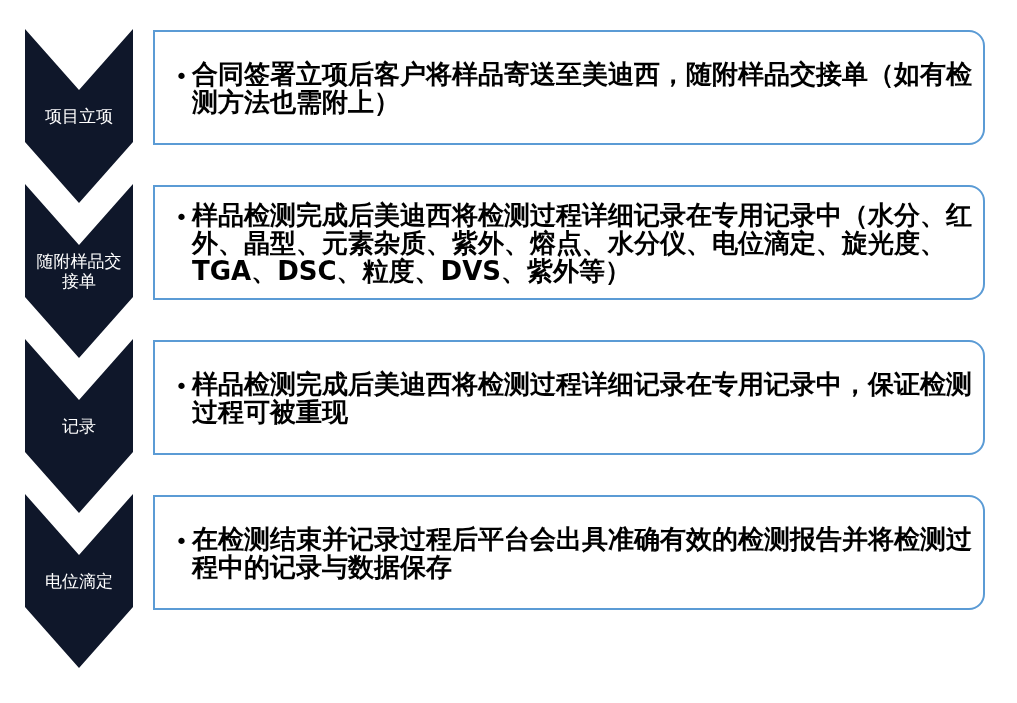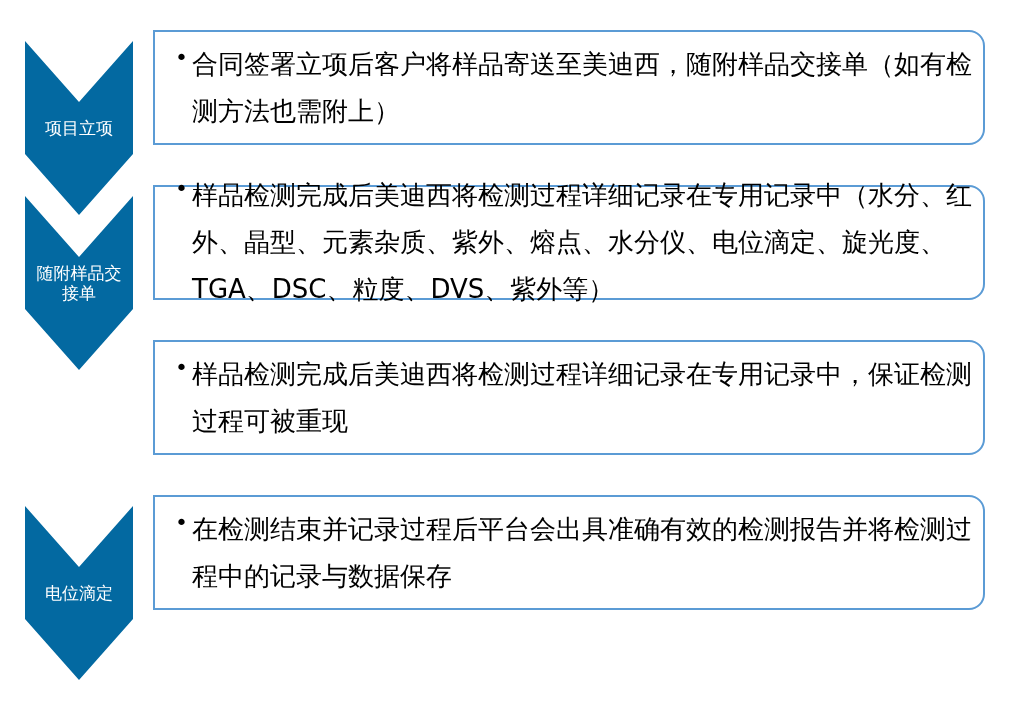--- a/index.html
+++ b/index.html
@@ -22,24 +22,24 @@
     height: 175px;
   }
   .row:nth-of-type(1) { top: 29px; }
   .row:nth-of-type(2) { top: 184px; }
   .row:nth-of-type(3) { top: 339px; }
   .row:nth-of-type(4) { top: 494px; }
 
   .chevron {
     position: absolute;
     left: 25px;
-    top: 12px;
+    top: 0;
     width: 108px;
     height: 174px;
-    background: #0369a1;
+    background: #0f172a;
     clip-path: polygon(0 0, 50% 35.06%, 100% 0, 100% 64.94%, 50% 100%, 0 64.94%);
   }
   .chevron-label {
     position: absolute;
     left: 6px;
     right: 6px;
     top: 61px;
     height: 52px;
     display: flex;
     align-items: center;
@@ -72,23 +72,24 @@
   .bullet {
     flex: 0 0 17px;
     width: 17px;
     font-size: 22px;
     line-height: 33px;
     color: #000000;
   }
   .box-text {
     flex: 1 1 auto;
     font-size: 26px;
-    line-height: 47px;
+    line-height: 28px;
     color: #000000;
     letter-spacing: 0;
+    font-weight: bold;
   }
 </style>
 </head>
 <body>
 
 <div class="canvas">
 
   <div class="row">
     <div class="chevron">
       <div class="chevron-label">项目立项</div>
@@ -107,20 +108,23 @@
     </div>
     <div class="box">
       <div class="bullet-item">
         <span class="bullet">•</span>
         <div class="box-text">样品检测完成后美迪西将检测过程详细记录在专用记录中（水分、红外、晶型、元素杂质、紫外、熔点、水分仪、电位滴定、旋光度、TGA、DSC、粒度、DVS、紫外等）</div>
       </div>
     </div>
   </div>
 
   <div class="row">
+    <div class="chevron">
+      <div class="chevron-label">记录</div>
+    </div>
     <div class="box">
       <div class="bullet-item">
         <span class="bullet">•</span>
         <div class="box-text">样品检测完成后美迪西将检测过程详细记录在专用记录中，保证检测过程可被重现</div>
       </div>
     </div>
   </div>
 
   <div class="row">
     <div class="chevron">

